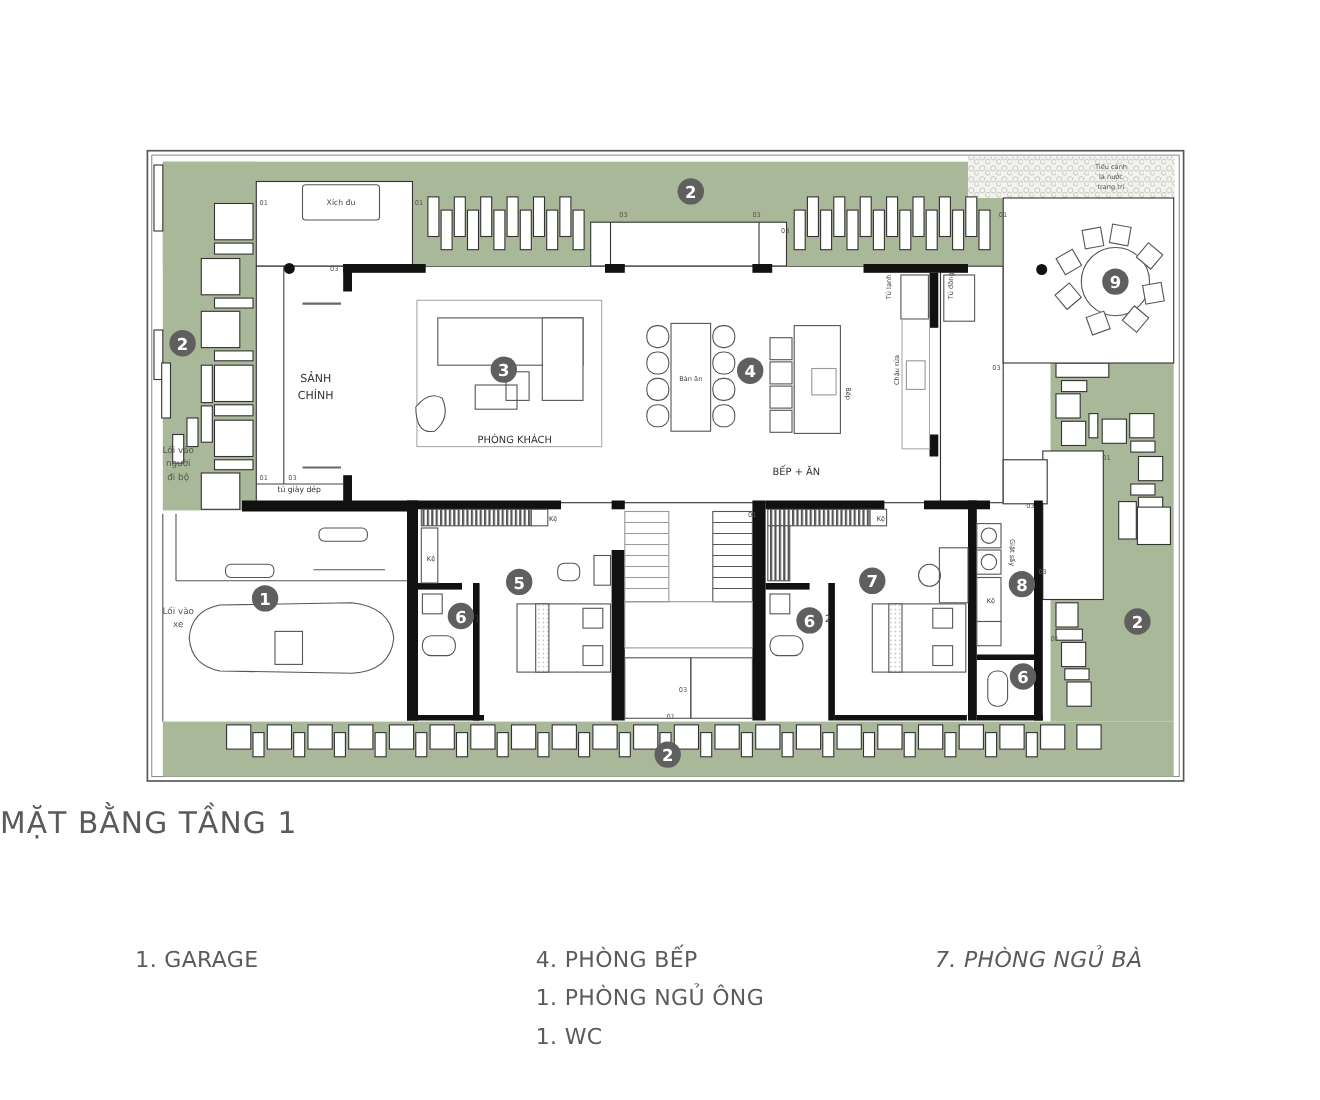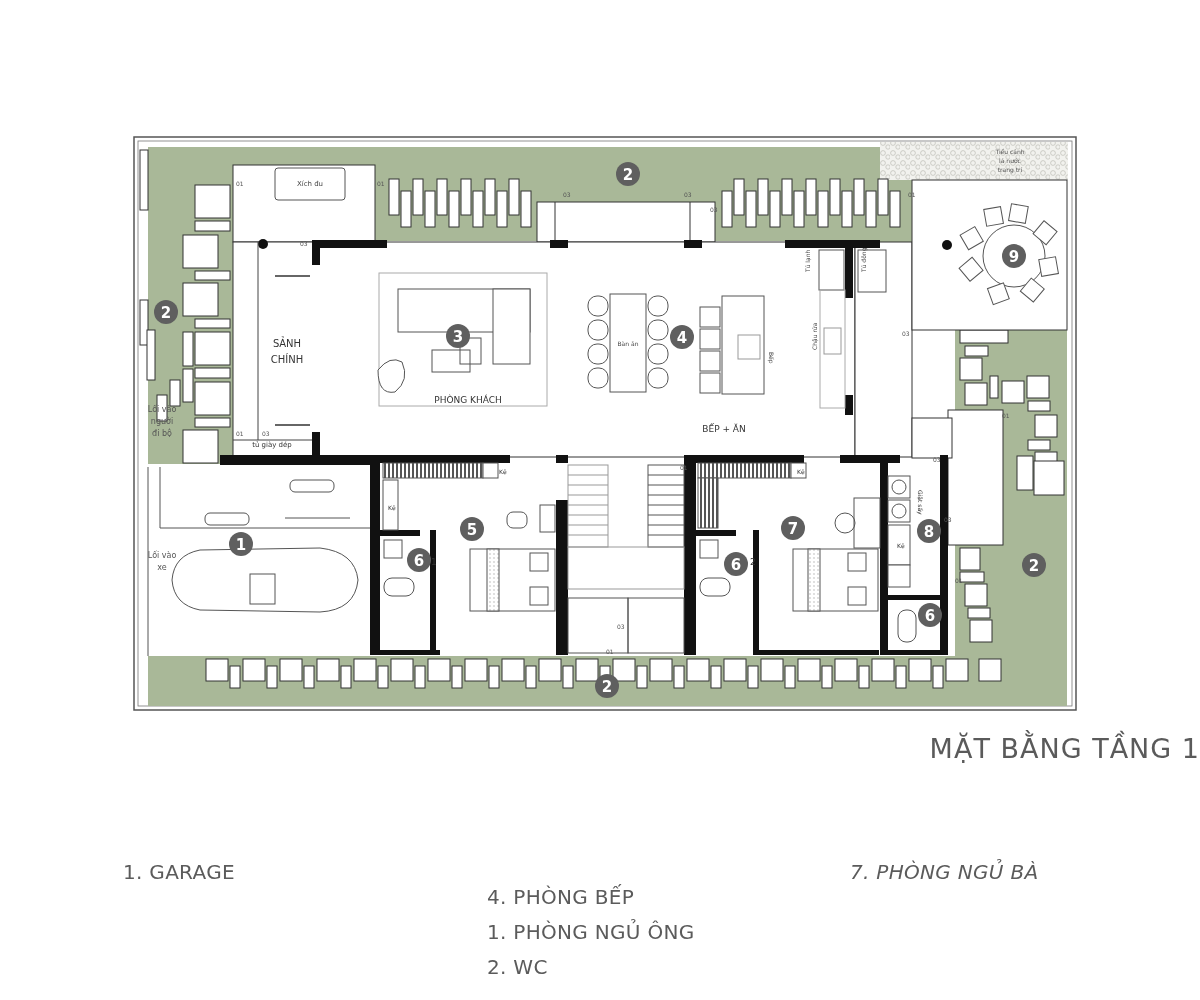--- a/index.html
+++ b/index.html
@@ -1,19 +1,19 @@
 <!DOCTYPE html>
 <html><head>
 <meta charset="utf-8">
 <style>
   html, body { margin:0; padding:0; background:#ffffff; }
   body { width:1200px; height:1000px; position:relative; overflow:hidden; font-family:"DejaVu Sans", sans-serif; }
   #plan { position:absolute; left:0; top:0; width:1200px; height:720px; }
   .title {
-    position:absolute; left:0; width:1200px; top:733px; text-align:right;
+    position:absolute; left:0; width:1200px; top:733px; text-align:left;
     font-family:"DejaVu Sans", sans-serif; font-size:27px; color:#5a5a5a; letter-spacing:1px;
   }
   .legend { position:absolute; top:855px; left:0; width:1200px; }
   .legend-col { position:absolute; top:0; }
   .legend-item {
     font-family:"DejaVu Sans", sans-serif; font-size:20px; color:#5b5b5b; height:35px; line-height:35px;
     letter-spacing:0.3px; white-space:nowrap;
   }
   svg text { font-family:"DejaVu Sans", sans-serif; }
 </style>
@@ -466,21 +466,21 @@
       </g>
   </g>
 </svg>
 
 <div class="title">MẶT BẰNG TẦNG 1</div>
 
 <div class="legend">
   <div class="legend-col" style="left:123px;">
     <div class="legend-item">1. GARAGE</div>
   </div>
-  <div class="legend-col" style="left:487px;margin-top:25px;">
+  <div class="legend-col" style="left:487px;">
     <div class="legend-item">4. PHÒNG BẾP</div>
     <div class="legend-item">1. PHÒNG NGỦ ÔNG</div>
-    <div class="legend-item">2. WC</div>
+    <div class="legend-item">1. WC</div>
   </div>
   <div class="legend-col" style="left:850px;font-style:italic;">
     <div class="legend-item">7. PHÒNG NGỦ BÀ</div>
   </div>
 </div>
 
 </body></html>

